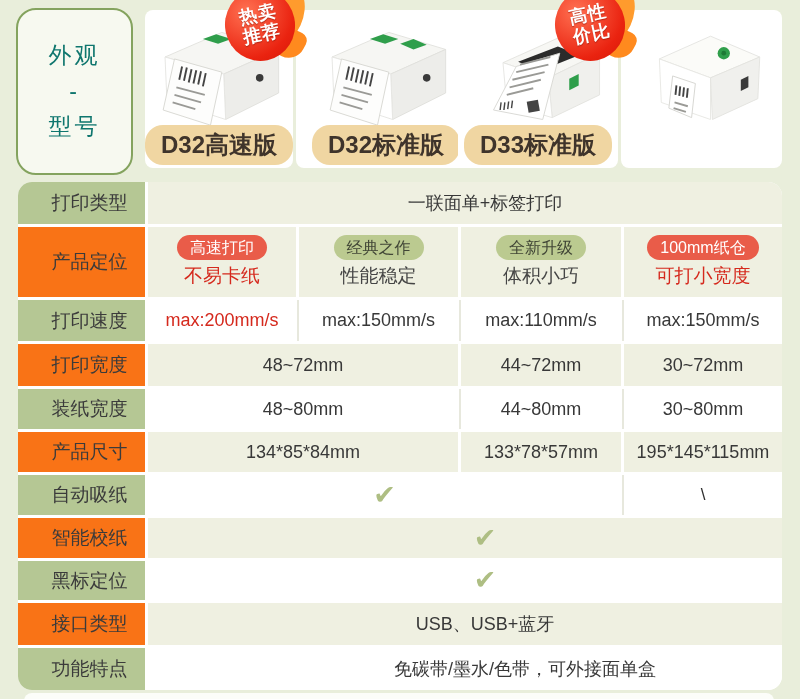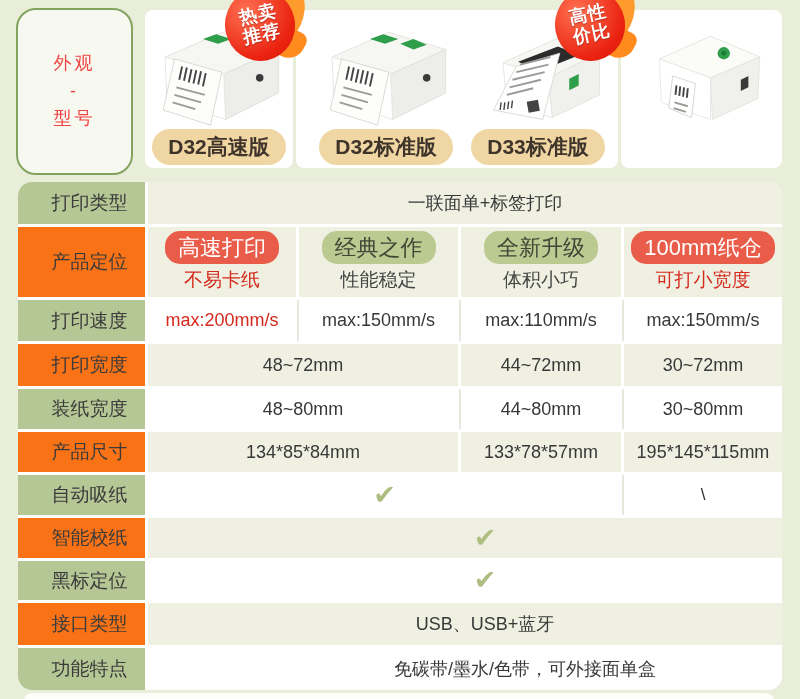--- a/index.html
+++ b/index.html
@@ -3,26 +3,26 @@
 <meta charset="utf-8">
 <style>
   html,body{margin:0;padding:0;}
   body{font-family:"Liberation Sans","DejaVu Sans",sans-serif;}
   .page{position:relative;width:800px;height:699px;background:#e9eedb;overflow:hidden;}
 
   
   .side-box{position:absolute;left:16px;top:8px;width:113px;height:163px;
     background:#f7f9f0;border:2px solid #84a35e;border-radius:20px;
     display:flex;flex-direction:column;align-items:center;justify-content:center;
-    color:#ef4444;font-size:18px;font-weight:500;letter-spacing:3px;line-height:1.55;}
+    color:#0f766e;font-size:23px;font-weight:500;letter-spacing:3px;line-height:1.55;}
   .prod-card{position:absolute;top:10px;height:158px;background:#ffffff;border-radius:8px;
     display:flex;flex-direction:column;align-items:center;justify-content:flex-end;}
   .prod-card .art{position:absolute;top:4px;left:0;right:0;height:122px;display:flex;align-items:center;justify-content:center;}
   .model-pill{position:relative;margin-bottom:3px;background:#f0d6a2;color:#3f342b;
-    border-radius:18px;padding:4px 16px;font-size:21px;font-weight:bold;white-space:nowrap;}
+    border-radius:18px;padding:4px 16px;font-size:24px;font-weight:bold;white-space:nowrap;}
   .c1{left:145px;width:148px;} .c2{left:296px;width:180px;} .c3{left:458px;width:160px;} .c4{left:621px;width:161px;}
 
   .badge{position:absolute;top:-14px;width:76px;height:78px;transform:rotate(-12deg);z-index:5;}
   .badge .flame{position:absolute;right:-8px;top:-2px;width:62px;height:66px;background:#ff9b2d;
     border-radius:65% 35% 60% 40% / 55% 45% 70% 30%;transform:rotate(18deg);}
   .badge .flame2{position:absolute;right:-2px;bottom:0px;width:30px;height:30px;background:#ff8a1e;
     border-radius:70% 30% 60% 40%;transform:rotate(40deg);}
   .badge .disc{position:absolute;inset:3px;border-radius:50%;
     background:radial-gradient(circle at 35% 28%,#ff7152,#ea2310 68%,#d51706 100%);
     display:flex;flex-direction:column;align-items:center;justify-content:center;
@@ -37,21 +37,21 @@
   .t-row:last-child{margin-bottom:0;gap:19px;}
   .lbl{display:flex;align-items:center;justify-content:center;font-size:19px;font-weight:500;color:#3b3b3b;padding-left:16px;}
   .lbl.light{background:#b5c794;} .lbl.dark{background:#f97316;}
   .cell{display:flex;flex-direction:column;align-items:center;justify-content:center;
     font-size:18px;color:#383838;text-align:center;}
   .cream .cell{background:#eff0e1;}
   .white .cell{background:#ffffff;}
   .white .cell + .cell{box-shadow:-2px 0 0 #e7e8dd;}
   .span-all{grid-column:2/6;padding-left:40px;} .span-12{grid-column:2/4;} .span-123{grid-column:2/5;}
   .red-text{color:#d5291d;}
-  .pill{border-radius:15px;padding:2px 13px;font-size:22px;line-height:1.35;white-space:nowrap;}
+  .pill{border-radius:15px;padding:2px 13px;font-size:16px;line-height:1.35;white-space:nowrap;}
   .pill.red{background:#e95c49;color:#ffffff;}
   .pill.green{background:#bbca90;color:#414636;}
   .sub{margin-top:3px;font-size:19px;}
   .sub.dark{color:#454545;}
   .check{font-size:27px;font-weight:bold;color:#aebe83;line-height:1;}
   .slash{font-size:17px;color:#2f2f2f;}
   .h40{min-height:40px;} .h41{min-height:41px;} .h42{min-height:42px;} .h70{min-height:70px;} .h39{min-height:39px;}
 
   .next-card{position:absolute;left:24px;right:26px;top:693px;height:8px;
     background:#fcfdf9;border-radius:10px 10px 0 0;}

